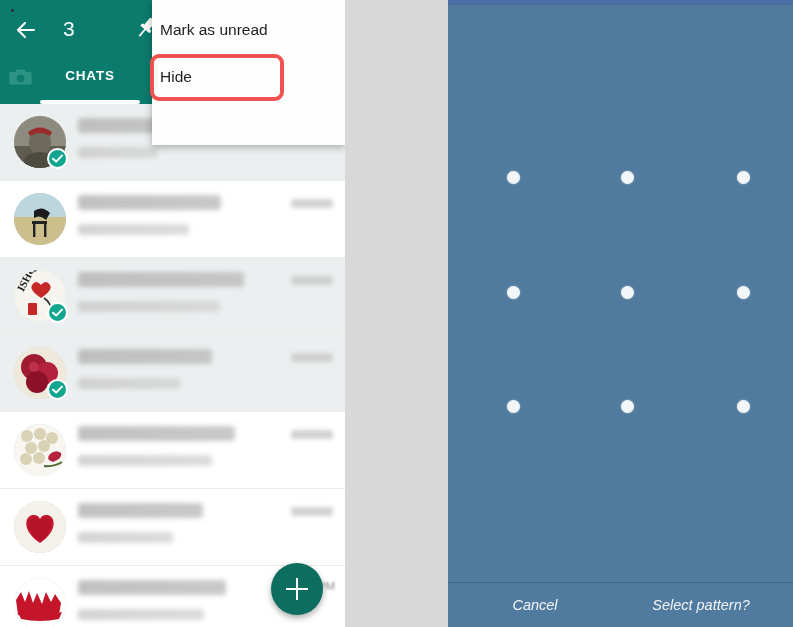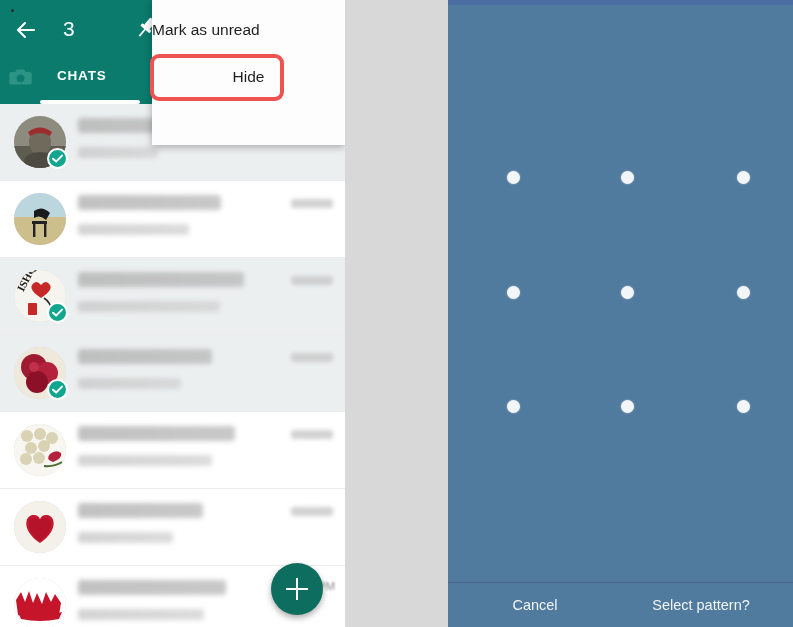--- a/index.html
+++ b/index.html
@@ -61,21 +61,21 @@
   }
   .camera-icon {
     position: absolute;
     left: 8px; top: 66px;
     width: 26px; height: 22px;
   }
   .tab-chats {
     position: absolute;
     left: 57px; top: 68px;
     width: 66px;
-    text-align: left;
+    text-align: center;
     color: #ffffff;
     font-size: 13.5px;
     font-weight: bold;
     letter-spacing: 0.8px;
     cursor: pointer;
   }
   .tab-underline {
     position: absolute;
     left: 40px; top: 100px;
     width: 100px; height: 4px;
@@ -187,32 +187,32 @@
     position: absolute;
     left: 152px; top: 0;
     width: 193px;
     height: 145px;
     background: #fdfdfd;
     box-shadow: 0 2px 8px rgba(0,0,0,.30);
     z-index: 30;
   }
   .menu-item {
     position: absolute;
-    left: 0;
+    left: 8px;
     width: 193px;
     height: 46px;
     line-height: 46px;
     box-sizing: border-box;
     font-size: 15.5px;
     color: #1f1f1f;
     white-space: nowrap;
     cursor: pointer;
   }
   .mi-0 { top: 7px; }
-  .mi-1 { top: 54px; text-align: center; }
+  .mi-1 { top: 54px; }
   .mi-2 { top: 100px; }
 
   .highlight-box {
     position: absolute;
     left: 150px; top: 54px;
     width: 134px; height: 47px;
     border: 4px solid #ef5350;
     border-radius: 9px;
     box-sizing: border-box;
     z-index: 40;
@@ -273,20 +273,21 @@
   }
   .lock-btn {
     position: absolute;
     top: 0;
     height: 44px;
     line-height: 44px;
     color: #f0f4f7;
     font-size: 14.5px;
     text-align: center;
     cursor: pointer;
+    font-style: italic;
   }
   .lock-btn-cancel { left: 22px; width: 130px; }
   .lock-btn-forgot { right: 12px; width: 160px; }
 </style>
 </head>
 <body>
 
 <div id="screen">
 
   <div id="left-panel">

